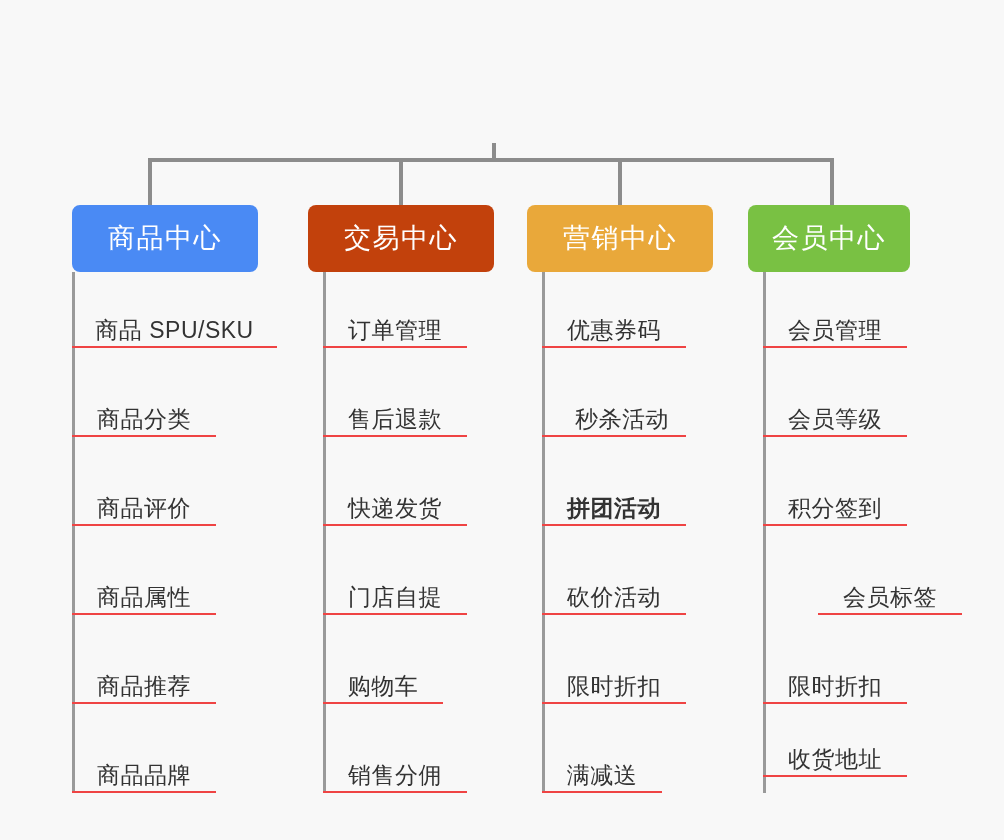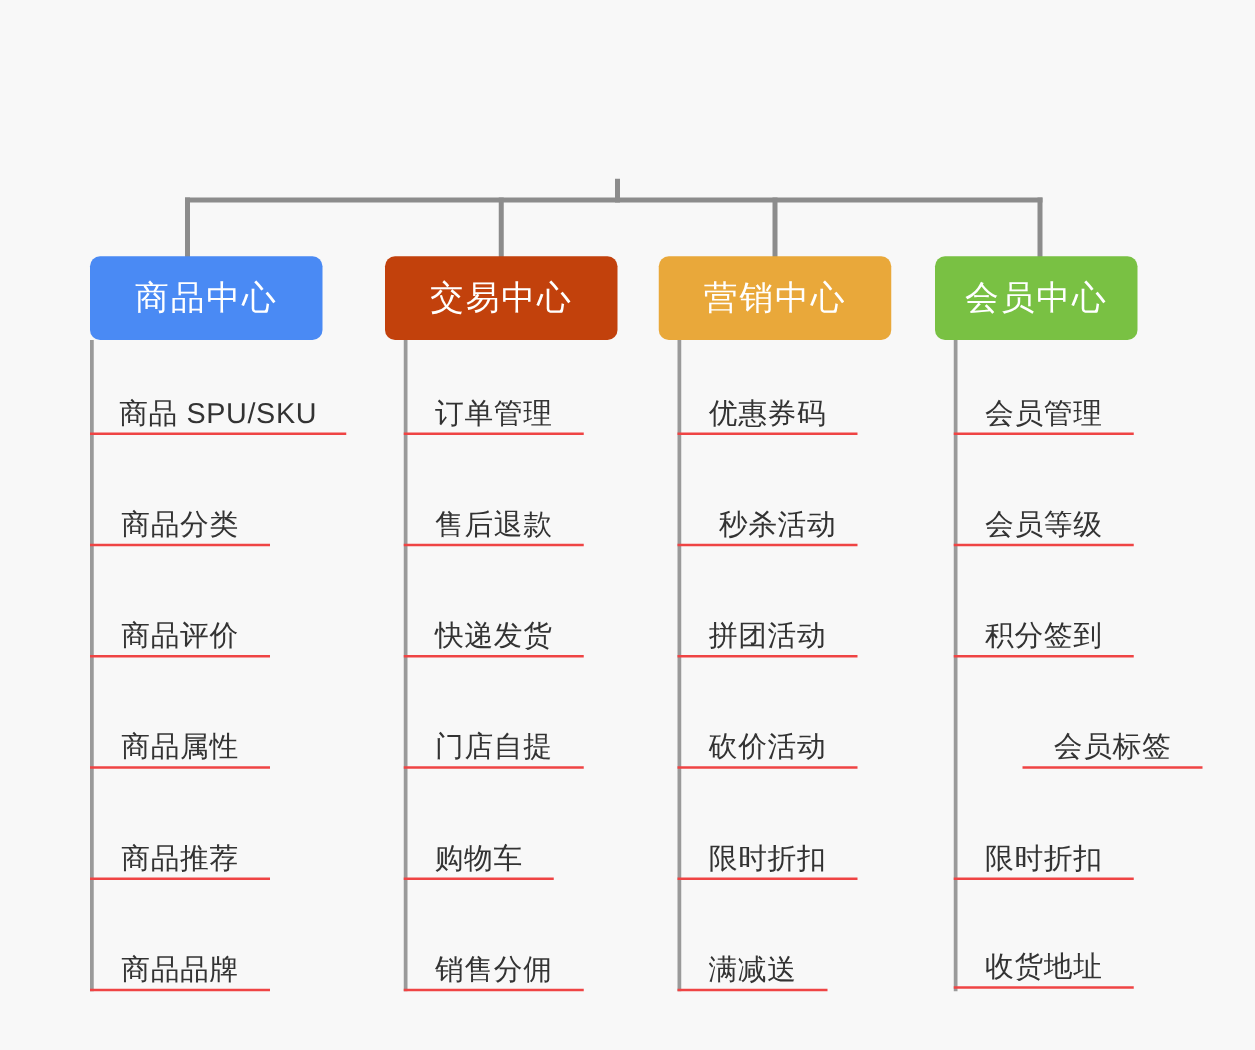--- a/index.html
+++ b/index.html
@@ -186,21 +186,21 @@
       <div class="cat-header" style="width: 186px; background: rgb(233, 168, 58);">
         <span class="cat-header-label">营销中心</span>
       </div>
       <div class="spine" style="left: 15px; height: 521px;"></div>
       <div class="leaf" style="left: 15px; top: 85px; width: 144px; height: 58px;">
         <span class="leaf-label">优惠券码</span>
       </div>
       <div class="leaf" style="left: 15px; top: 174px; width: 144px; height: 58px; padding-left: 16px;">
         <span class="leaf-label">秒杀活动</span>
       </div>
-      <div class="leaf" style="left: 15px; top: 263px; width: 144px; height: 58px;">
+      <div class="leaf" style="left: 15px; top: 263px; width: 144px; height: 58px; font-weight: bold;">
         <span class="leaf-label">拼团活动</span>
       </div>
       <div class="leaf" style="left: 15px; top: 352px; width: 144px; height: 58px;">
         <span class="leaf-label">砍价活动</span>
       </div>
       <div class="leaf" style="left: 15px; top: 441px; width: 144px; height: 58px;">
         <span class="leaf-label">限时折扣</span>
       </div>
       <div class="leaf" style="left: 15px; top: 530px; width: 120px; height: 58px;">
         <span class="leaf-label">满减送</span>
@@ -219,17 +219,17 @@
       </div>
       <div class="leaf" style="left: 15px; top: 263px; width: 144px; height: 58px;">
         <span class="leaf-label">积分签到</span>
       </div>
       <div class="leaf" style="left: 30px; top: 352px; width: 144px; height: 58px; margin-left: 40px;">
         <span class="leaf-label">会员标签</span>
       </div>
       <div class="leaf" style="left: 15px; top: 441px; width: 144px; height: 58px;">
         <span class="leaf-label">限时折扣</span>
       </div>
-      <div class="leaf" style="left: 15px; top: 528px; width: 144px; height: 58px; text-align: right;">
+      <div class="leaf" style="left: 15px; top: 514px; width: 144px; height: 58px; text-align: right;">
         <span class="leaf-label">收货地址</span>
       </div>
     </div>
   </div>
 
 </body></html>

